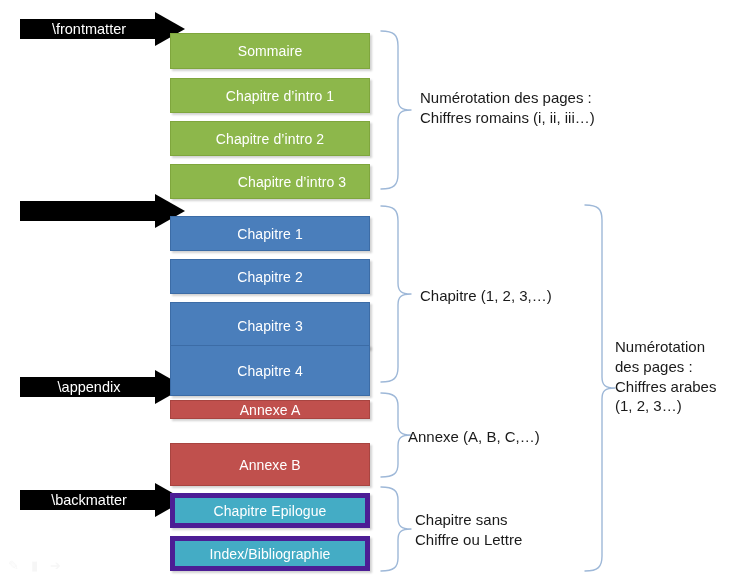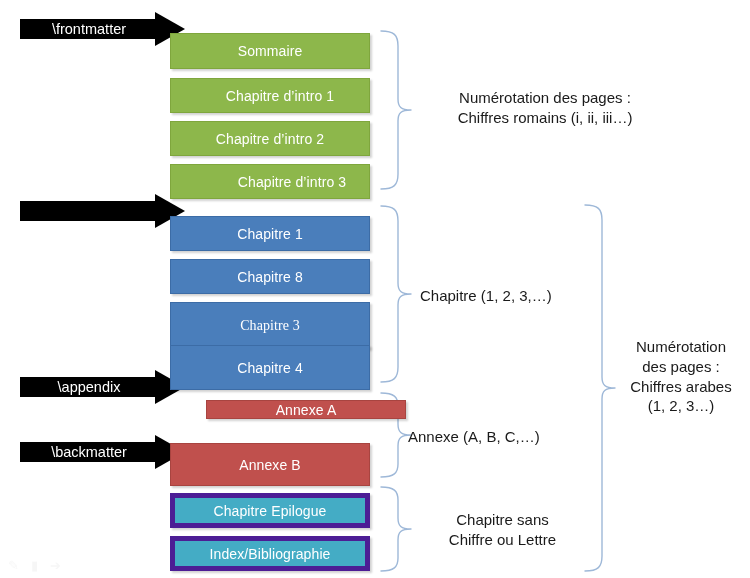--- a/index.html
+++ b/index.html
@@ -66,21 +66,20 @@
     white-space: nowrap;
     z-index: 2;
   }
 
   
   .note {
     position: absolute;
     color: #1a1a1a;
     font-size: 15px;
     line-height: 1.32;
-    text-align: center;
     white-space: pre-line;
   }
 
   
   svg.braces {
     position: absolute; left: 0; top: 0;
     width: 750px; height: 578px;
     pointer-events: none;
   }
 
@@ -133,37 +132,37 @@
     <div class="shaft" style="width:140px;"></div>
     <div class="head"></div>
   </div>
 
   <div class="arrow" style="left:20px; top:370px; width:165px;">
     <div class="shaft" style="width:140px;"></div>
     <div class="head"></div>
     <div class="arrow-label" style="width:138px;">\appendix</div>
   </div>
 
-  <div class="arrow" style="left:20px; top:435px; width:165px;text-decoration:underline;">
+  <div class="arrow" style="left:20px; top:483px; width:165px;text-decoration:underline;">
     <div class="shaft" style="width:140px;"></div>
     <div class="head"></div>
     <div class="arrow-label" style="width:138px;">\backmatter</div>
   </div>
 
   <div class="box green" style="top:33px; height:36px;">Sommaire</div>
   <div class="box green" style="top:78px; height:35px;padding-left:20px;">Chapitre d’intro 1</div>
   <div class="box green" style="top:121px; height:35px;">Chapitre d’intro 2</div>
   <div class="box green" style="top:164px; height:35px;padding-left:44px;">Chapitre d’intro 3</div>
 
   <div class="box blue" style="top:216px; height:35px;">Chapitre 1</div>
-  <div class="box blue" style="top:259px; height:35px;">Chapitre 8</div>
-  <div class="box blue" style="top:302px; height:47px;font-family:Liberation Serif, serif;">Chapitre 3</div>
-  <div class="box blue" style="top:345px; height:45px;">Chapitre 4</div>
+  <div class="box blue" style="top:259px; height:35px;">Chapitre 2</div>
+  <div class="box blue" style="top:302px; height:47px;">Chapitre 3</div>
+  <div class="box blue" style="top:345px; height:51px;">Chapitre 4</div>
 
-  <div class="box red" style="top:400px; height:19px;margin-left:36px;">Annexe A</div>
+  <div class="box red" style="top:400px; height:19px;">Annexe A</div>
   <div class="box red" style="top:443px; height:43px;">Annexe B</div>
 
   <div class="box cyan" style="top:493px; height:35px;">Chapitre Epilogue</div>
   <div class="box cyan" style="top:536px; height:35px;">Index/Bibliographie</div>
 
   <div class="note" style="left:420px; top:88px; width:250px;">Numérotation des pages :
 Chiffres romains (i, ii, iii…)</div>
 
   <div class="note" style="left:420px; top:286px; width:200px; text-align:left;">Chapitre (1, 2, 3,…)</div>
 

